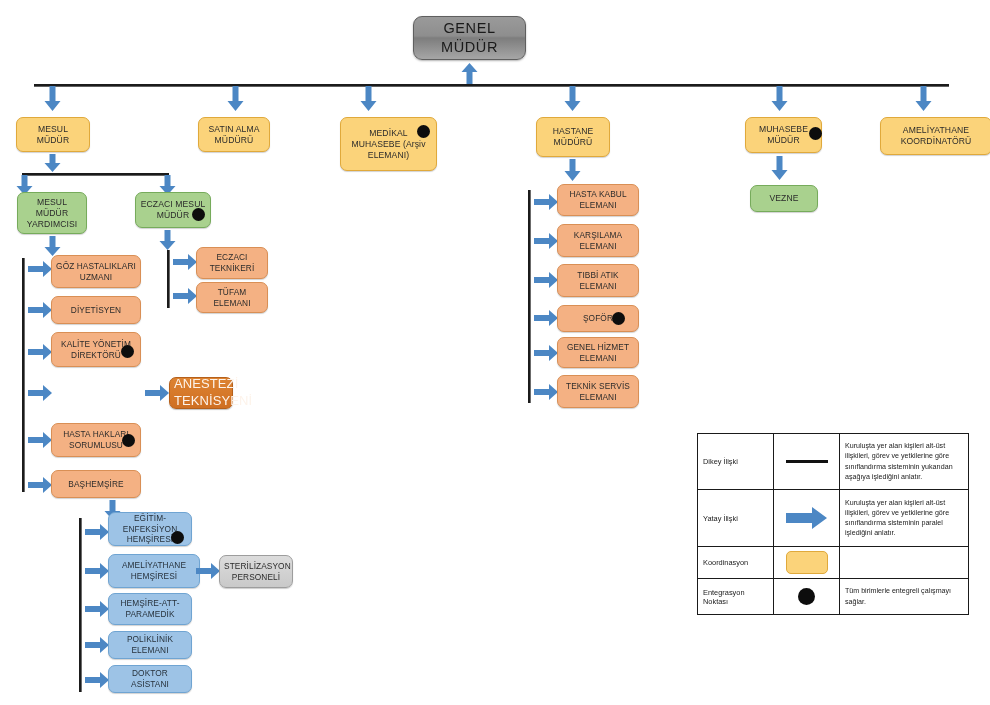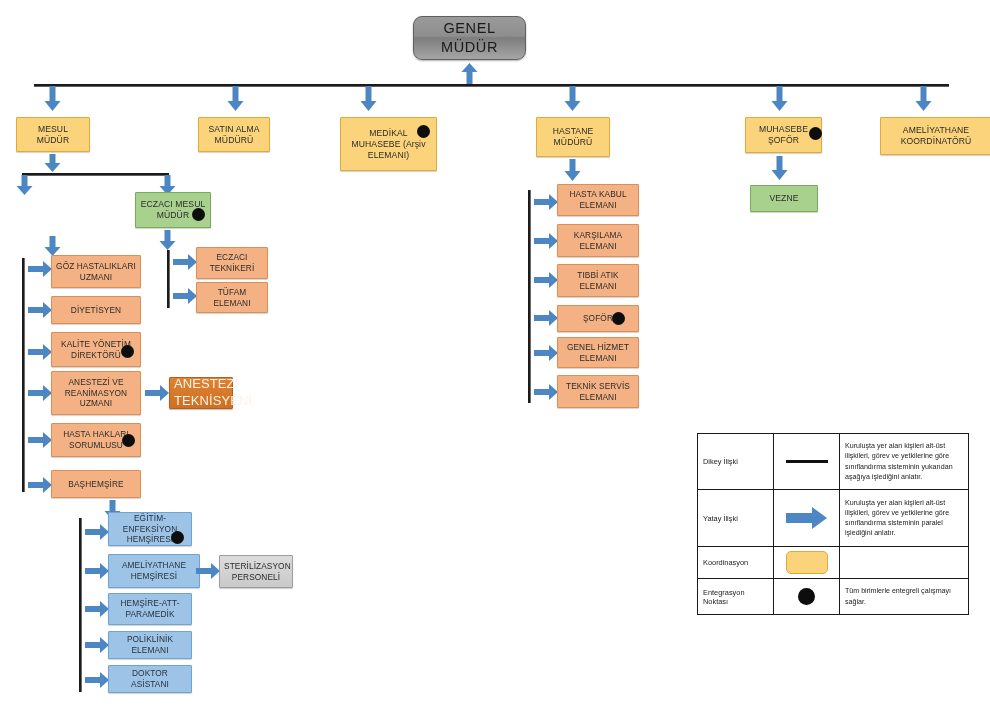--- a/index.html
+++ b/index.html
@@ -17,21 +17,21 @@
 
   #canvas { position: absolute; inset: 0; }
 
   
   .node {
     position: absolute;
     display: flex;
     align-items: center;
     justify-content: center;
     text-align: center;
-    border-radius: 1px;
+    border-radius: 7px;
     line-height: 1.28;
     letter-spacing: .1px;
     padding: 2px 4px;
   }
   .node .lbl { display: block; width: 100%; }
 
   
   .n-top {
     background: linear-gradient(180deg,#9a9a9a 0%, #8e8e8e 45%, #7d7d7d 50%, #a6a6a6 100%);
     border: 1px solid #5f5f5f;
@@ -219,21 +219,21 @@
   <div class="node n-yellow" style="left:340px; top:117px; width:97px; height:54px;">
     <span class="lbl">MEDİKAL MUHASEBE (Arşiv ELEMANI)</span>
   </div>
   <div class="dot" style="left:417px; top:125px;"></div>
 
   <div class="node n-yellow" style="left:536px; top:117px; width:74px; height:40px;">
     <span class="lbl">HASTANE MÜDÜRÜ</span>
   </div>
 
   <div class="node n-yellow" style="left:745px; top:117px; width:77px; height:36px;">
-    <span class="lbl">MUHASEBE ŞOFÖR</span>
+    <span class="lbl">MUHASEBE MÜDÜR</span>
   </div>
   <div class="dot" style="left:809px; top:127px;"></div>
 
   <div class="node n-yellow" style="left:880px; top:117px; width:112px; height:38px;">
     <span class="lbl">AMELİYATHANE KOORDİNATÖRÜ</span>
   </div>
 
   <div class="arrow" style="left:44px; top:154px;">
     <svg width="17" height="18" viewBox="0 0 17 18">
         <polygon points="5.5,0 11.5,0 11.5,9 16.5,9 8.5,18 0.5,9 5.5,9" fill="#4C87C4"></polygon>
@@ -244,20 +244,23 @@
     <svg width="17" height="20" viewBox="0 0 17 20">
         <polygon points="5.5,0 11.5,0 11.5,11 16.5,11 8.5,20 0.5,11 5.5,11" fill="#4C87C4"></polygon>
       </svg>
   </div>
   <div class="arrow" style="left:159px; top:175px;">
     <svg width="17" height="20" viewBox="0 0 17 20">
         <polygon points="5.5,0 11.5,0 11.5,11 16.5,11 8.5,20 0.5,11 5.5,11" fill="#4C87C4"></polygon>
       </svg>
   </div>
 
+  <div class="node n-green" style="left:17px; top:192px; width:70px; height:42px;">
+    <span class="lbl">MESUL MÜDÜR YARDIMCISI</span>
+  </div>
 
   <div class="node n-green" style="left:135px; top:192px; width:76px; height:36px;">
     <span class="lbl">ECZACI MESUL MÜDÜR</span>
   </div>
   <div class="dot" style="left:192px; top:208px;"></div>
 
   <div class="arrow" style="left:44px; top:236px;">
     <svg width="17" height="20" viewBox="0 0 17 20">
         <polygon points="5.5,0 11.5,0 11.5,11 16.5,11 8.5,20 0.5,11 5.5,11" fill="#4C87C4"></polygon>
       </svg>
@@ -289,23 +292,20 @@
   </div>
   <div class="node n-salmon" style="left:51px; top:332px; width:90px; height:35px;">
     <span class="lbl">KALİTE YÖNETİM DİREKTÖRÜ</span>
   </div>
   <div class="dot" style="left:121px; top:345px;"></div>
 
   <div class="arrow" style="left:28px; top:385px;">
     <svg width="24" height="16" viewBox="0 0 24 16">
         <polygon points="0,5 15,5 15,0 24,8 15,16 15,11 0,11" fill="#4C87C4"></polygon>
       </svg>
-  </div>
-  <div class="node n-salmon" style="left:51px; top:371px; width:90px; height:44px;">
-    <span class="lbl">ANESTEZİ VE REANİMASYON UZMANI</span>
   </div>
 
   <div class="arrow" style="left:145px; top:385px;">
     <svg width="24" height="16" viewBox="0 0 24 16">
         <polygon points="0,5 15,5 15,0 24,8 15,16 15,11 0,11" fill="#4C87C4"></polygon>
       </svg>
   </div>
   <div class="node n-orange" style="left:169px; top:377px; width:64px; height:32px;">
     <span class="lbl">ANESTEZİ TEKNİSYENİ</span>
   </div>

